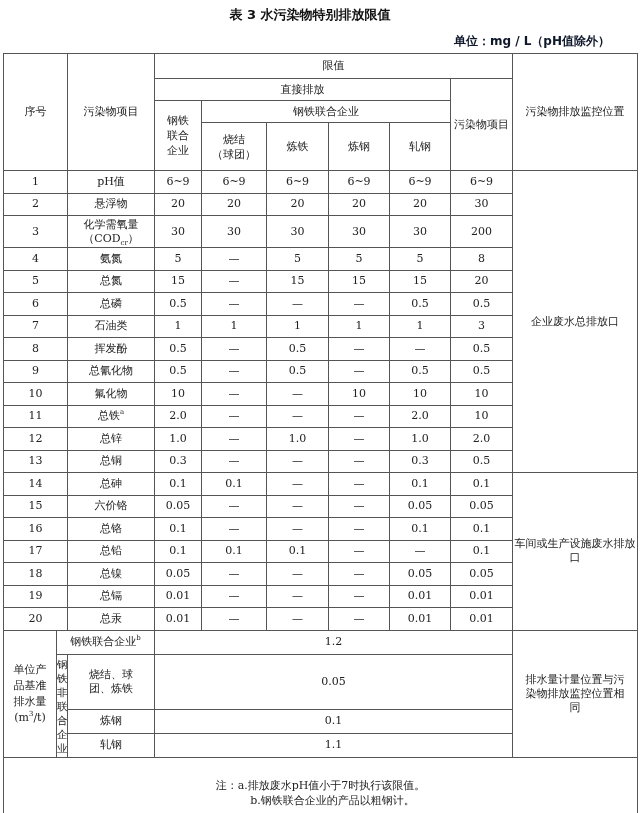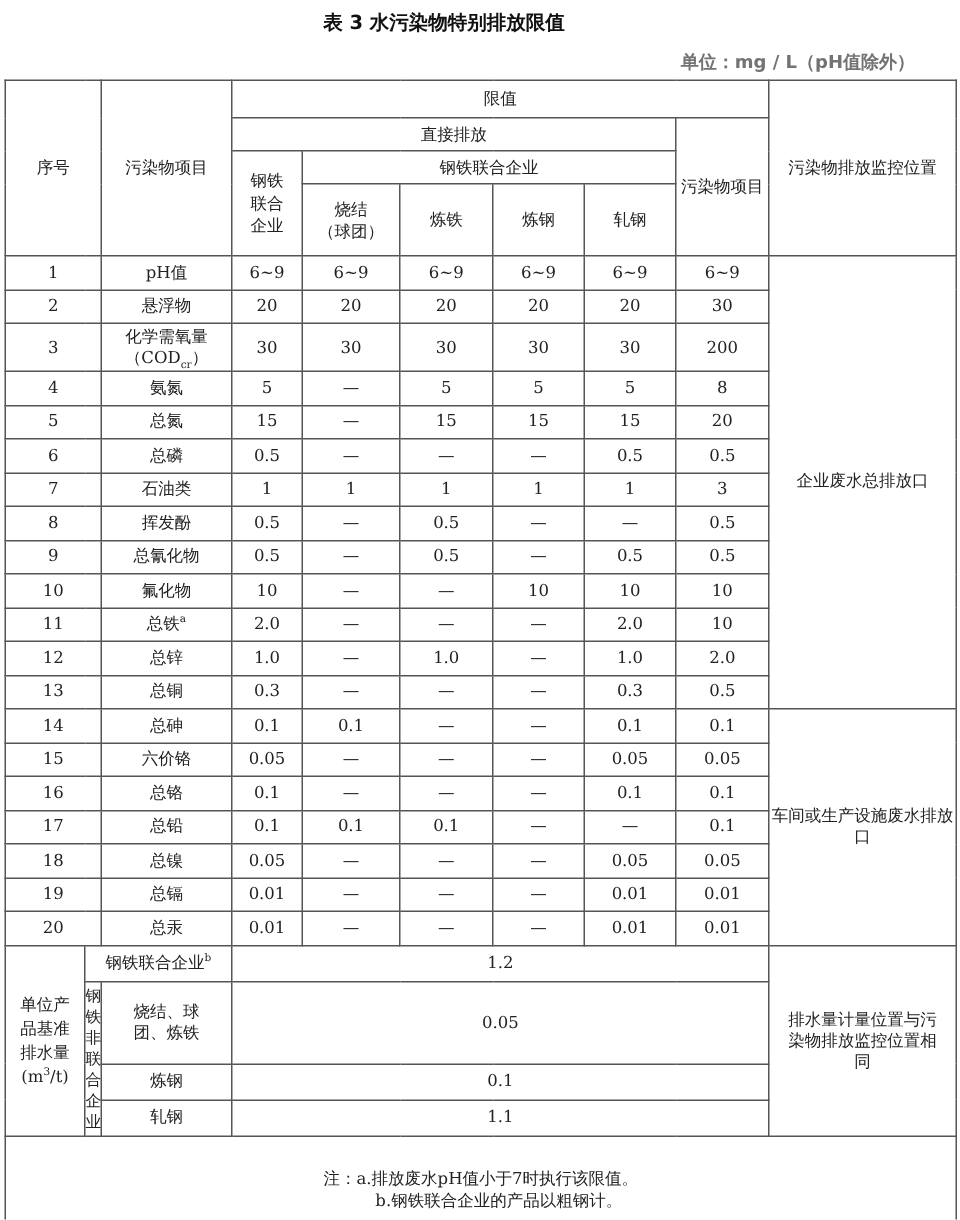--- a/index.html
+++ b/index.html
@@ -1,21 +1,21 @@
 <!DOCTYPE html>
 <html><head>
 <meta charset="utf-8">
 <style>
   html, body { margin: 0; padding: 0; background: #ffffff; }
   body { width: 640px; height: 813px; position: relative; overflow: hidden;
          font-family: "DejaVu Serif", "Liberation Serif", serif; color: #222; }
-  .title { position: absolute; top: 6px; left: 0; width: 592px; text-align: center;
+  .title { position: absolute; top: 6px; left: 14px; width: 592px; text-align: center;
            font-family: "DejaVu Sans", "Liberation Sans", sans-serif; font-size: 13px; font-weight: bold; color:#111; }
   .unit { position: absolute; top: 33px; right: 30px;
-          font-family: "DejaVu Sans", "Liberation Sans", sans-serif; font-size: 12px; font-weight: bold; color:#737373; }
+          font-family: "DejaVu Sans", "Liberation Sans", sans-serif; font-size: 12px; font-weight: bold; color:#0f172a; }
   table { position: absolute; top: 53px; left: 3px; width: 634px; border-collapse: collapse; table-layout: fixed; }
   td { border: 1px solid #555; text-align: center; vertical-align: middle; font-size: 11px; padding: 0; line-height: 14px; }
   .r { height: 22.5px; }
   .sup { font-size: 7px; vertical-align: super; line-height: 0; }
   .sub { font-size: 7px; vertical-align: sub; line-height: 0; }
   .vert { line-height: 15px; }
   .note td { text-align: center; padding: 20px 4px; line-height: 15px; }
 </style>
 </head>
 <body>
@@ -61,21 +61,21 @@
     <tbody id="data-rows">
       <tr class="r">
         <td colspan="2">1</td>
         <td>pH值</td>
         <td>6~9</td>
         <td>6~9</td>
         <td>6~9</td>
         <td>6~9</td>
         <td>6~9</td>
         <td>6~9</td>
-        <td rowspan="13" style="padding: 0px 6px; font-family: Liberation Mono, monospace;">企业废水总排放口</td>
+        <td rowspan="13" style="padding: 0px 6px;">企业废水总排放口</td>
       </tr>
       <tr class="r">
         <td colspan="2">2</td>
         <td>悬浮物</td>
         <td>20</td>
         <td>20</td>
         <td>20</td>
         <td>20</td>
         <td>20</td>
         <td>30</td>

